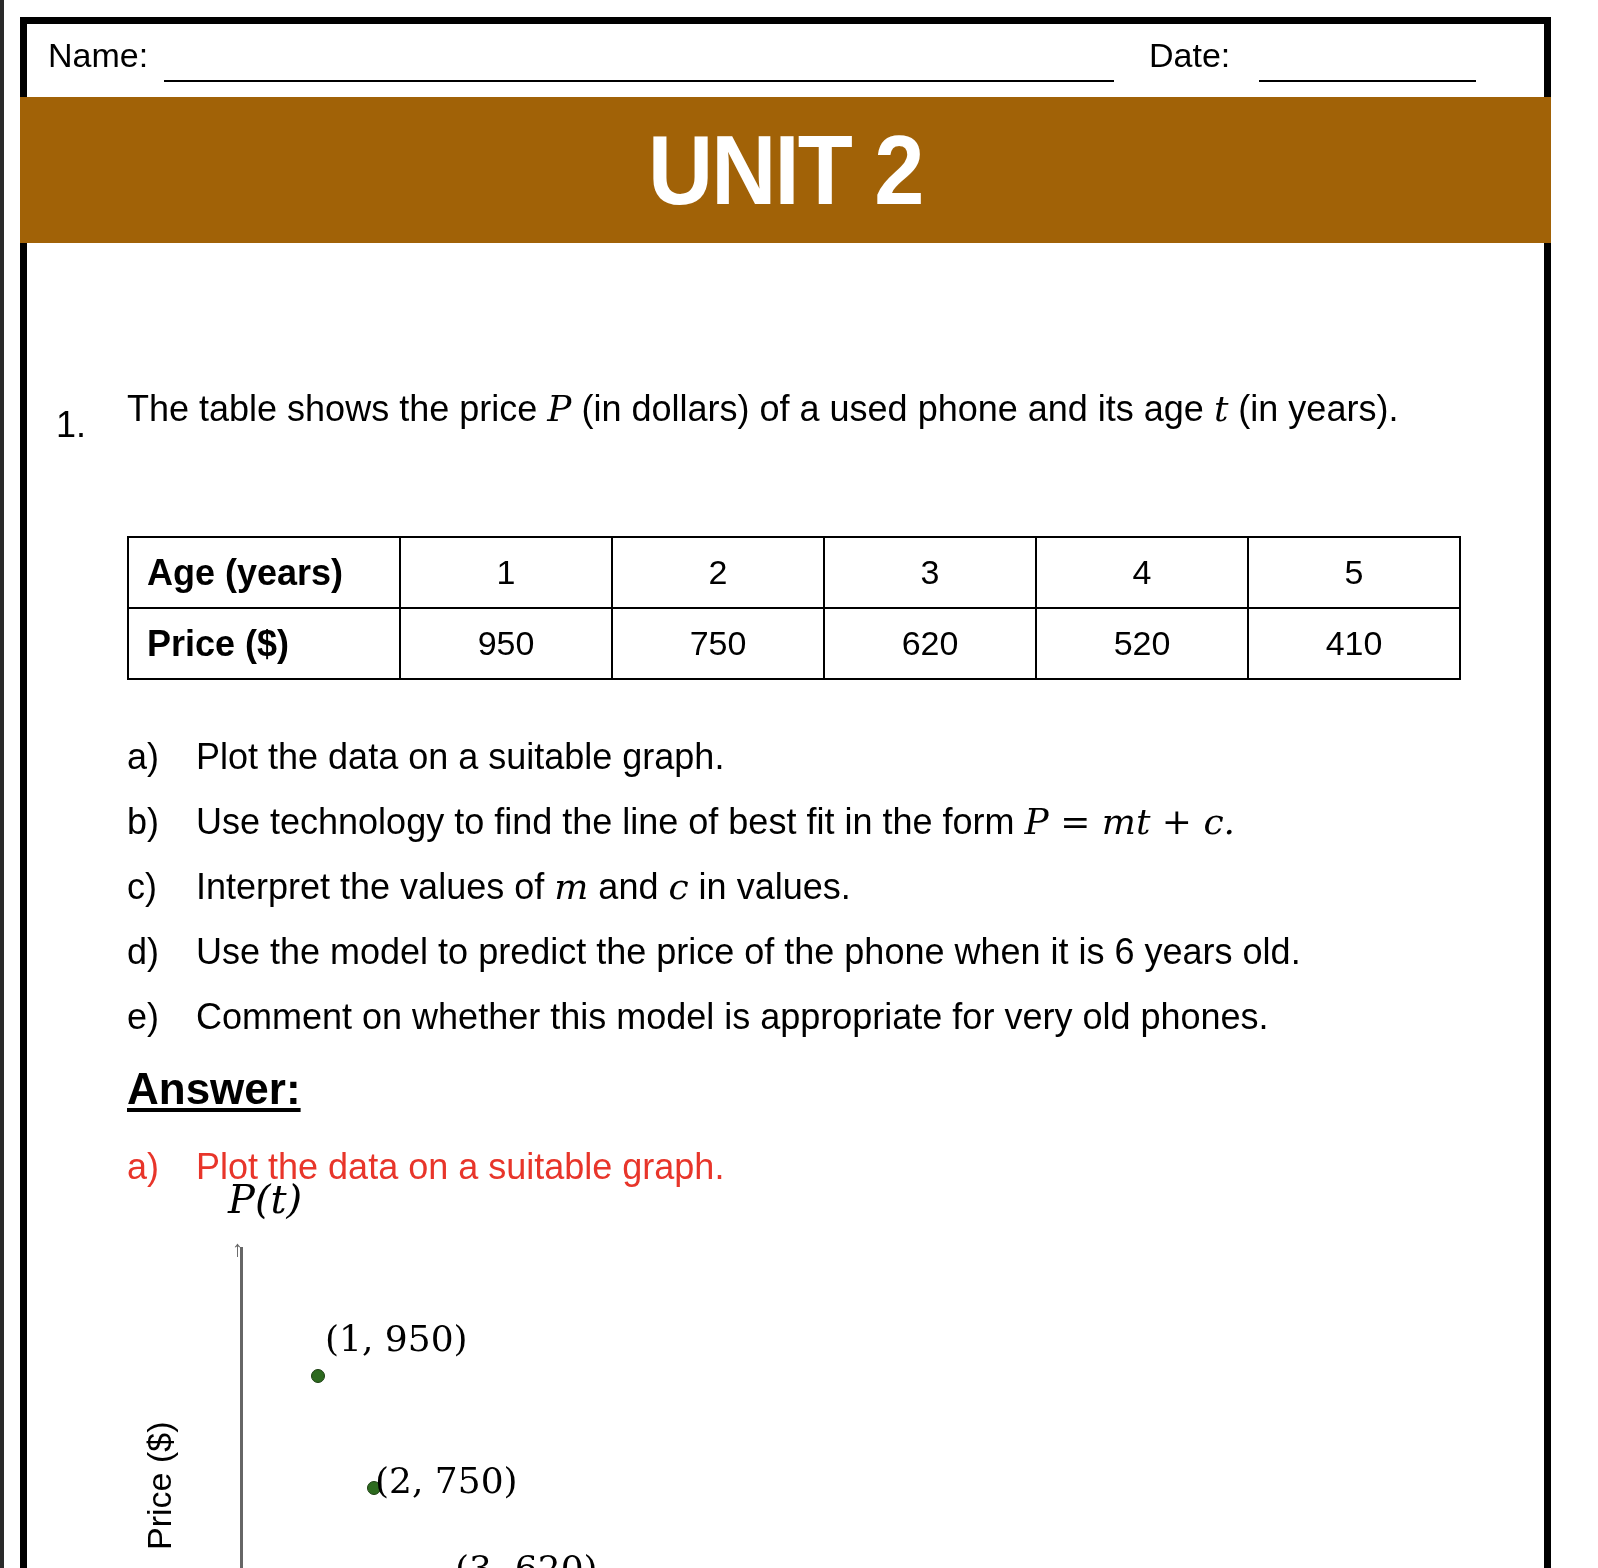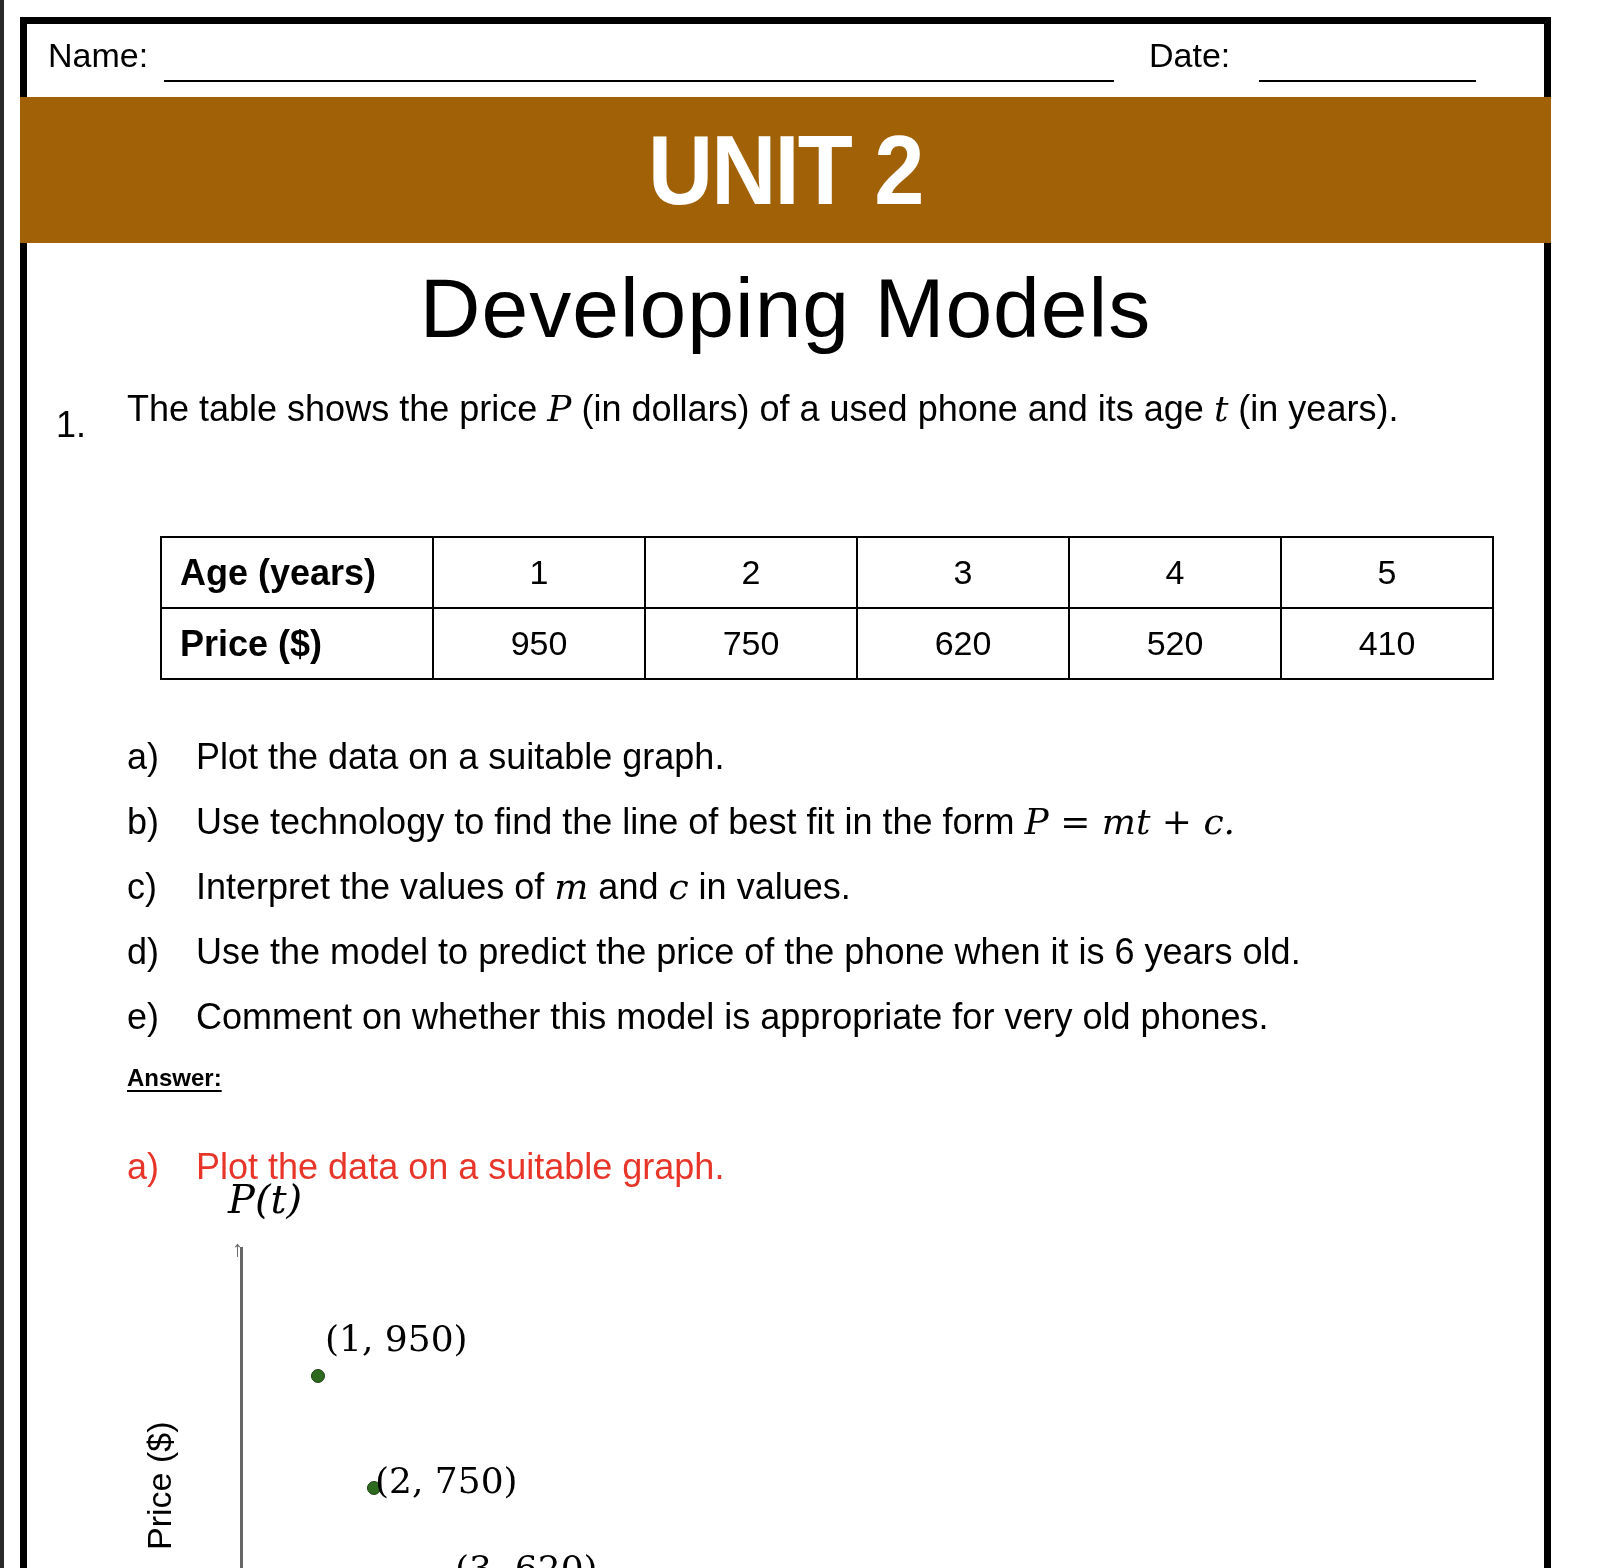--- a/index.html
+++ b/index.html
@@ -32,33 +32,32 @@
   }
   .q-num { position: absolute; left: 29px; top: 380px; font-size: 36px; }
   .q-text {
     position: absolute; left: 100px; top: 352px; width: 1320px;
     font-size: 36px; line-height: 66px;
   }
   .math { font-family: "DejaVu Serif", serif; font-style: italic; }
   .data-table {
     position: absolute; left: 100px; top: 512px; border-collapse: collapse;
     font-size: 34px;
-    margin-left: 33px;
   }
   .data-table td {
     border: 2px solid #000; height: 71px; text-align: center; padding: 0; box-sizing: border-box;
   }
   .data-table td.row-head { width: 272px; text-align: left; padding-left: 18px; font-weight: bold; font-size: 36px; }
   .data-table td.cell { width: 212px; }
   .parts { position: absolute; left: 100px; top: 712px; }
   .part { position: relative; height: 65px; font-size: 36px; }
   .part-letter { position: absolute; left: 0; top: 0; }
   .part-text { position: absolute; left: 69px; top: 0; white-space: nowrap; }
   .answer-label {
-    position: absolute; left: 100px; top: 1040px; font-size: 24px; font-weight: bold;
+    position: absolute; left: 100px; top: 1040px; font-size: 44px; font-weight: bold;
     text-decoration: underline; text-underline-offset: 4px;
   }
   .answer-part { position: absolute; left: 100px; top: 1122px; font-size: 36px; color: #e8352a; }
   .answer-part .part-text { left: 69px; }
   .graph { position: absolute; left: 0; top: 0; }
   .axis-title {
     position: absolute; left: 228px; top: 1176px; font-size: 40px;
     font-family: "DejaVu Serif", serif; font-style: italic;
   }
   .y-axis { position: absolute; left: 240px; top: 1247px; width: 3px; height: 330px; background: #666; }
@@ -83,21 +82,20 @@
     <span class="hdr-label name-label">Name:</span>
     <div class="name-line"></div>
     <span class="hdr-label date-label">Date:</span>
     <div class="date-line"></div>
   </div>
 
   <div class="banner">
     <span class="banner-title">UNIT 2</span>
   </div>
 
-  <div class="subtitle">Developing Models</div>
 
   <div class="q-num">1.</div>
   <div class="q-text"><span>The table shows the price </span><span class="math">P</span><span> (in dollars) of a used phone and its age </span><span class="math">t</span><span> (in years).</span></div>
 
   <table class="data-table">
     <tbody>
         <tr>
       <td class="row-head">Age (years)</td>
       <td class="cell">1</td>
       <td class="cell">2</td>

